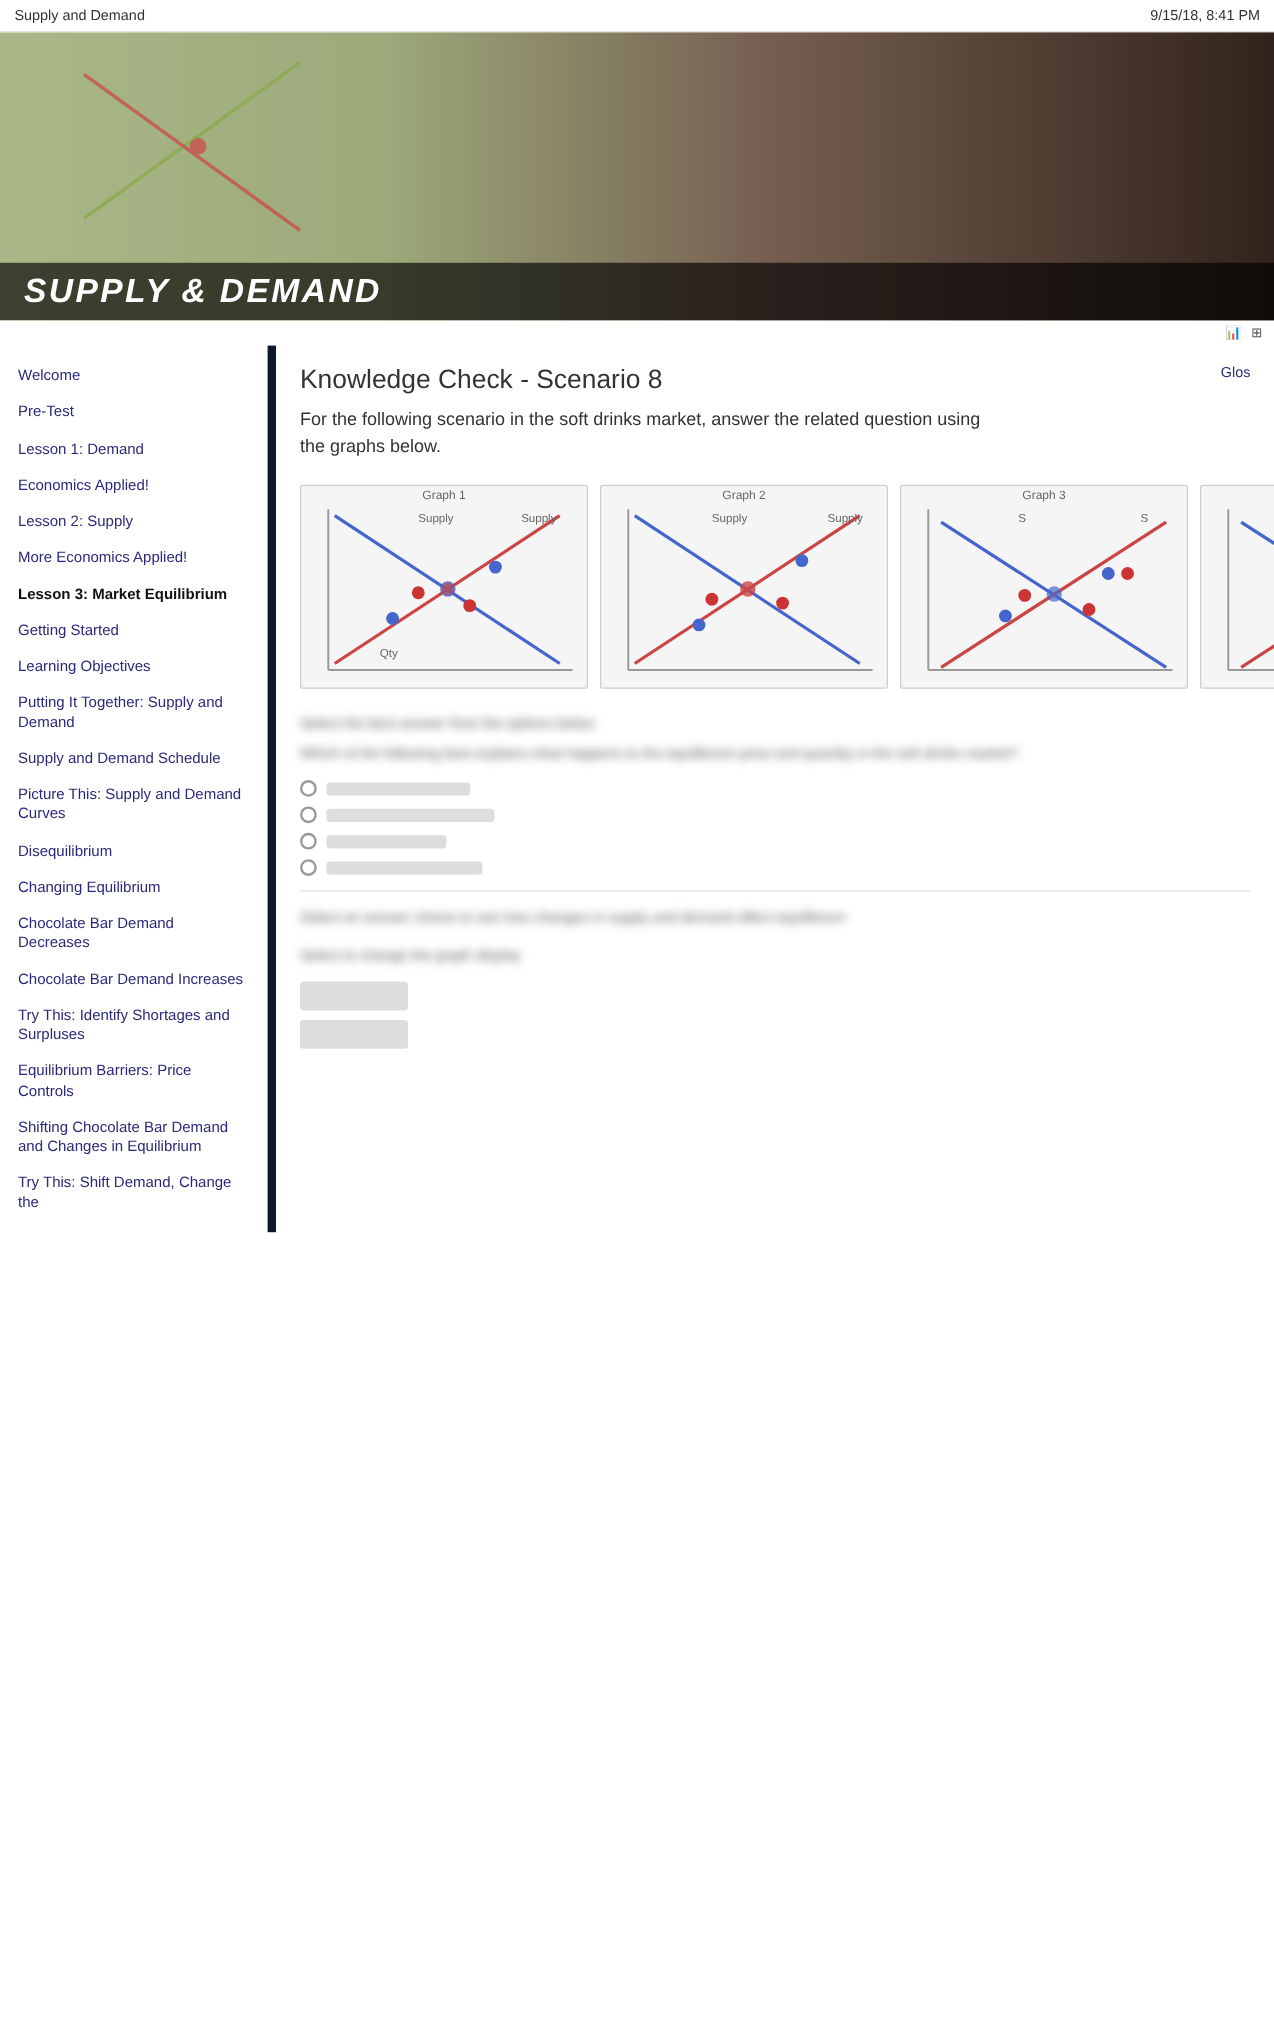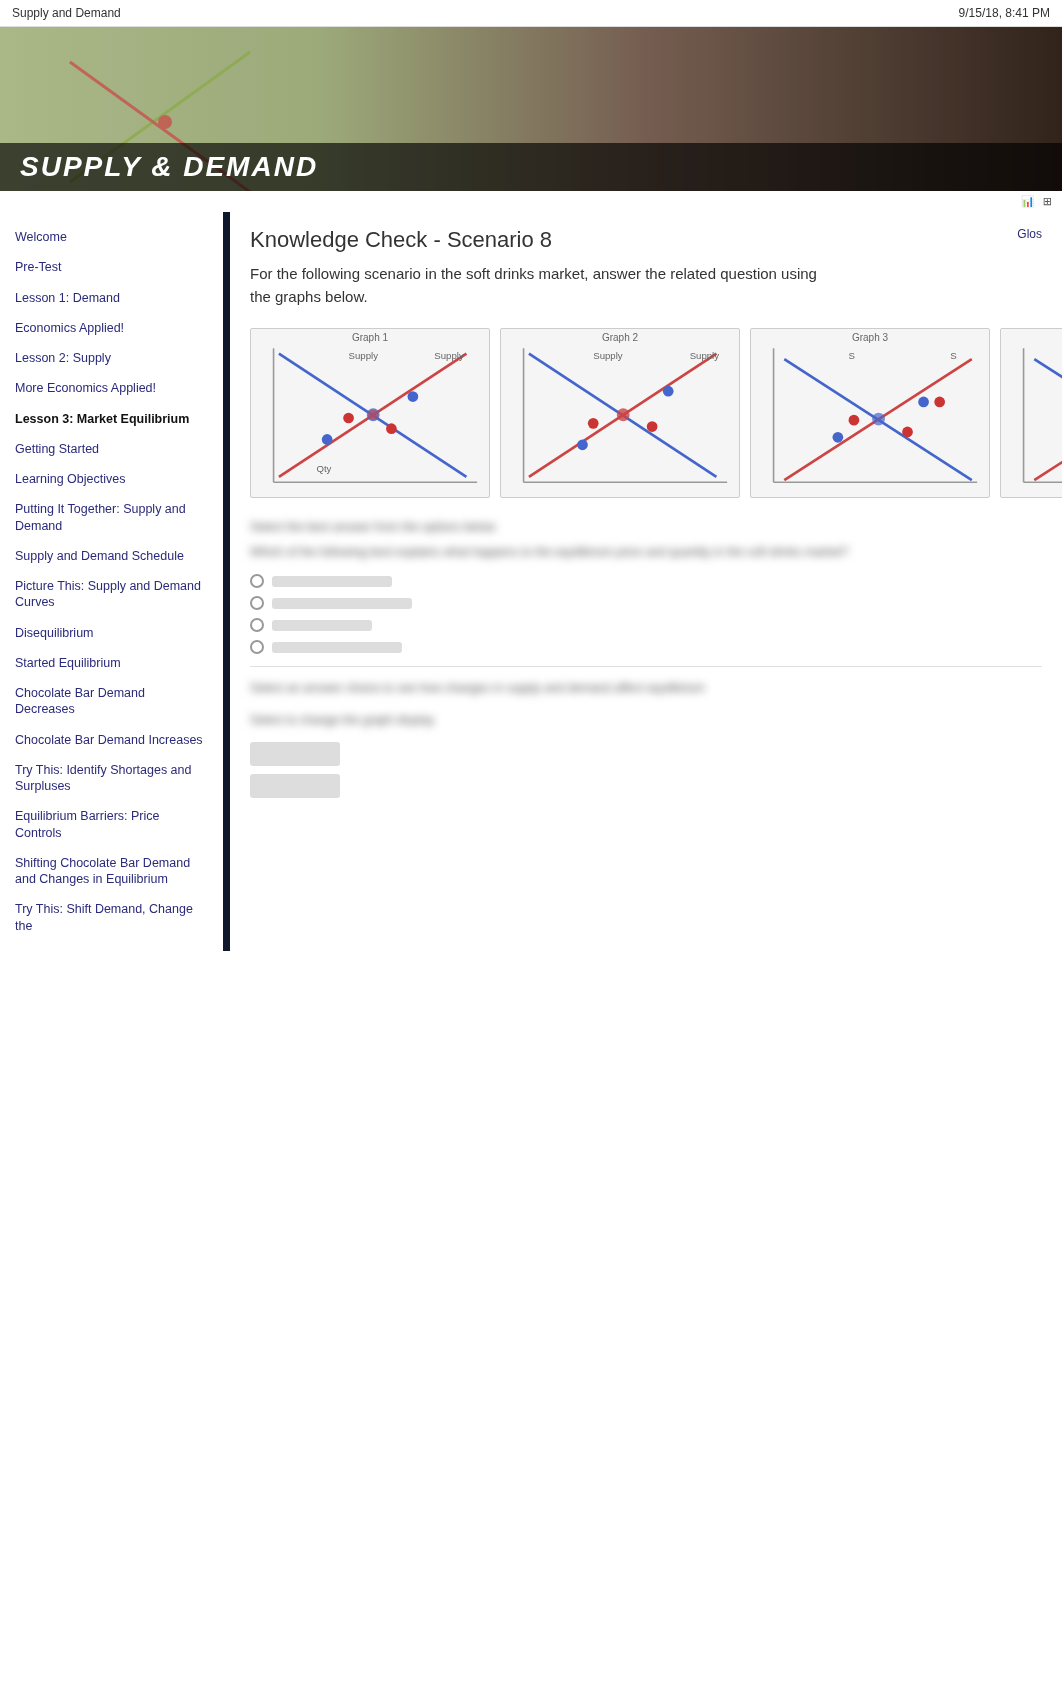--- a/index.html
+++ b/index.html
@@ -20,21 +20,21 @@
       font-size: 12px;
       color: #333;
       border-bottom: 1px solid #ddd;
       gap: 24px;
     }
 
     
     .banner {
       position: relative;
       width: 100%;
-      height: 164px;
+      height: 240px;
       background: linear-gradient(to right, #c8d8a0 0%, #b8c890 30%, #8b7060 60%, #3a2a20 100%);
       overflow: hidden;
       display: flex;
       align-items: flex-end;
       justify-content: flex-end;
     }
 
     .banner-overlay {
       position: absolute;
       inset: 0;
@@ -234,21 +234,21 @@
     <div class="sidebar-item">Economics Applied!</div>
     <div class="sidebar-item">Lesson 2: Supply</div>
     <div class="sidebar-item">More Economics Applied!</div>
     <div class="sidebar-item bold">Lesson 3: Market Equilibrium</div>
     <div class="sidebar-item">Getting Started</div>
     <div class="sidebar-item">Learning Objectives</div>
     <div class="sidebar-item">Putting It Together: Supply and Demand</div>
     <div class="sidebar-item">Supply and Demand Schedule</div>
     <div class="sidebar-item">Picture This: Supply and Demand Curves</div>
     <div class="sidebar-item">Disequilibrium</div>
-    <div class="sidebar-item">Started Equilibrium</div>
+    <div class="sidebar-item">Changing Equilibrium</div>
     <div class="sidebar-item">Chocolate Bar Demand Decreases</div>
     <div class="sidebar-item">Chocolate Bar Demand Increases</div>
     <div class="sidebar-item">Try This: Identify Shortages and Surpluses</div>
     <div class="sidebar-item">Equilibrium Barriers: Price Controls</div>
     <div class="sidebar-item">Shifting Chocolate Bar Demand and Changes in Equilibrium</div>
     <div class="sidebar-item">Try This: Shift Demand, Change the</div>
   </div>
 
   <div class="main">
 

